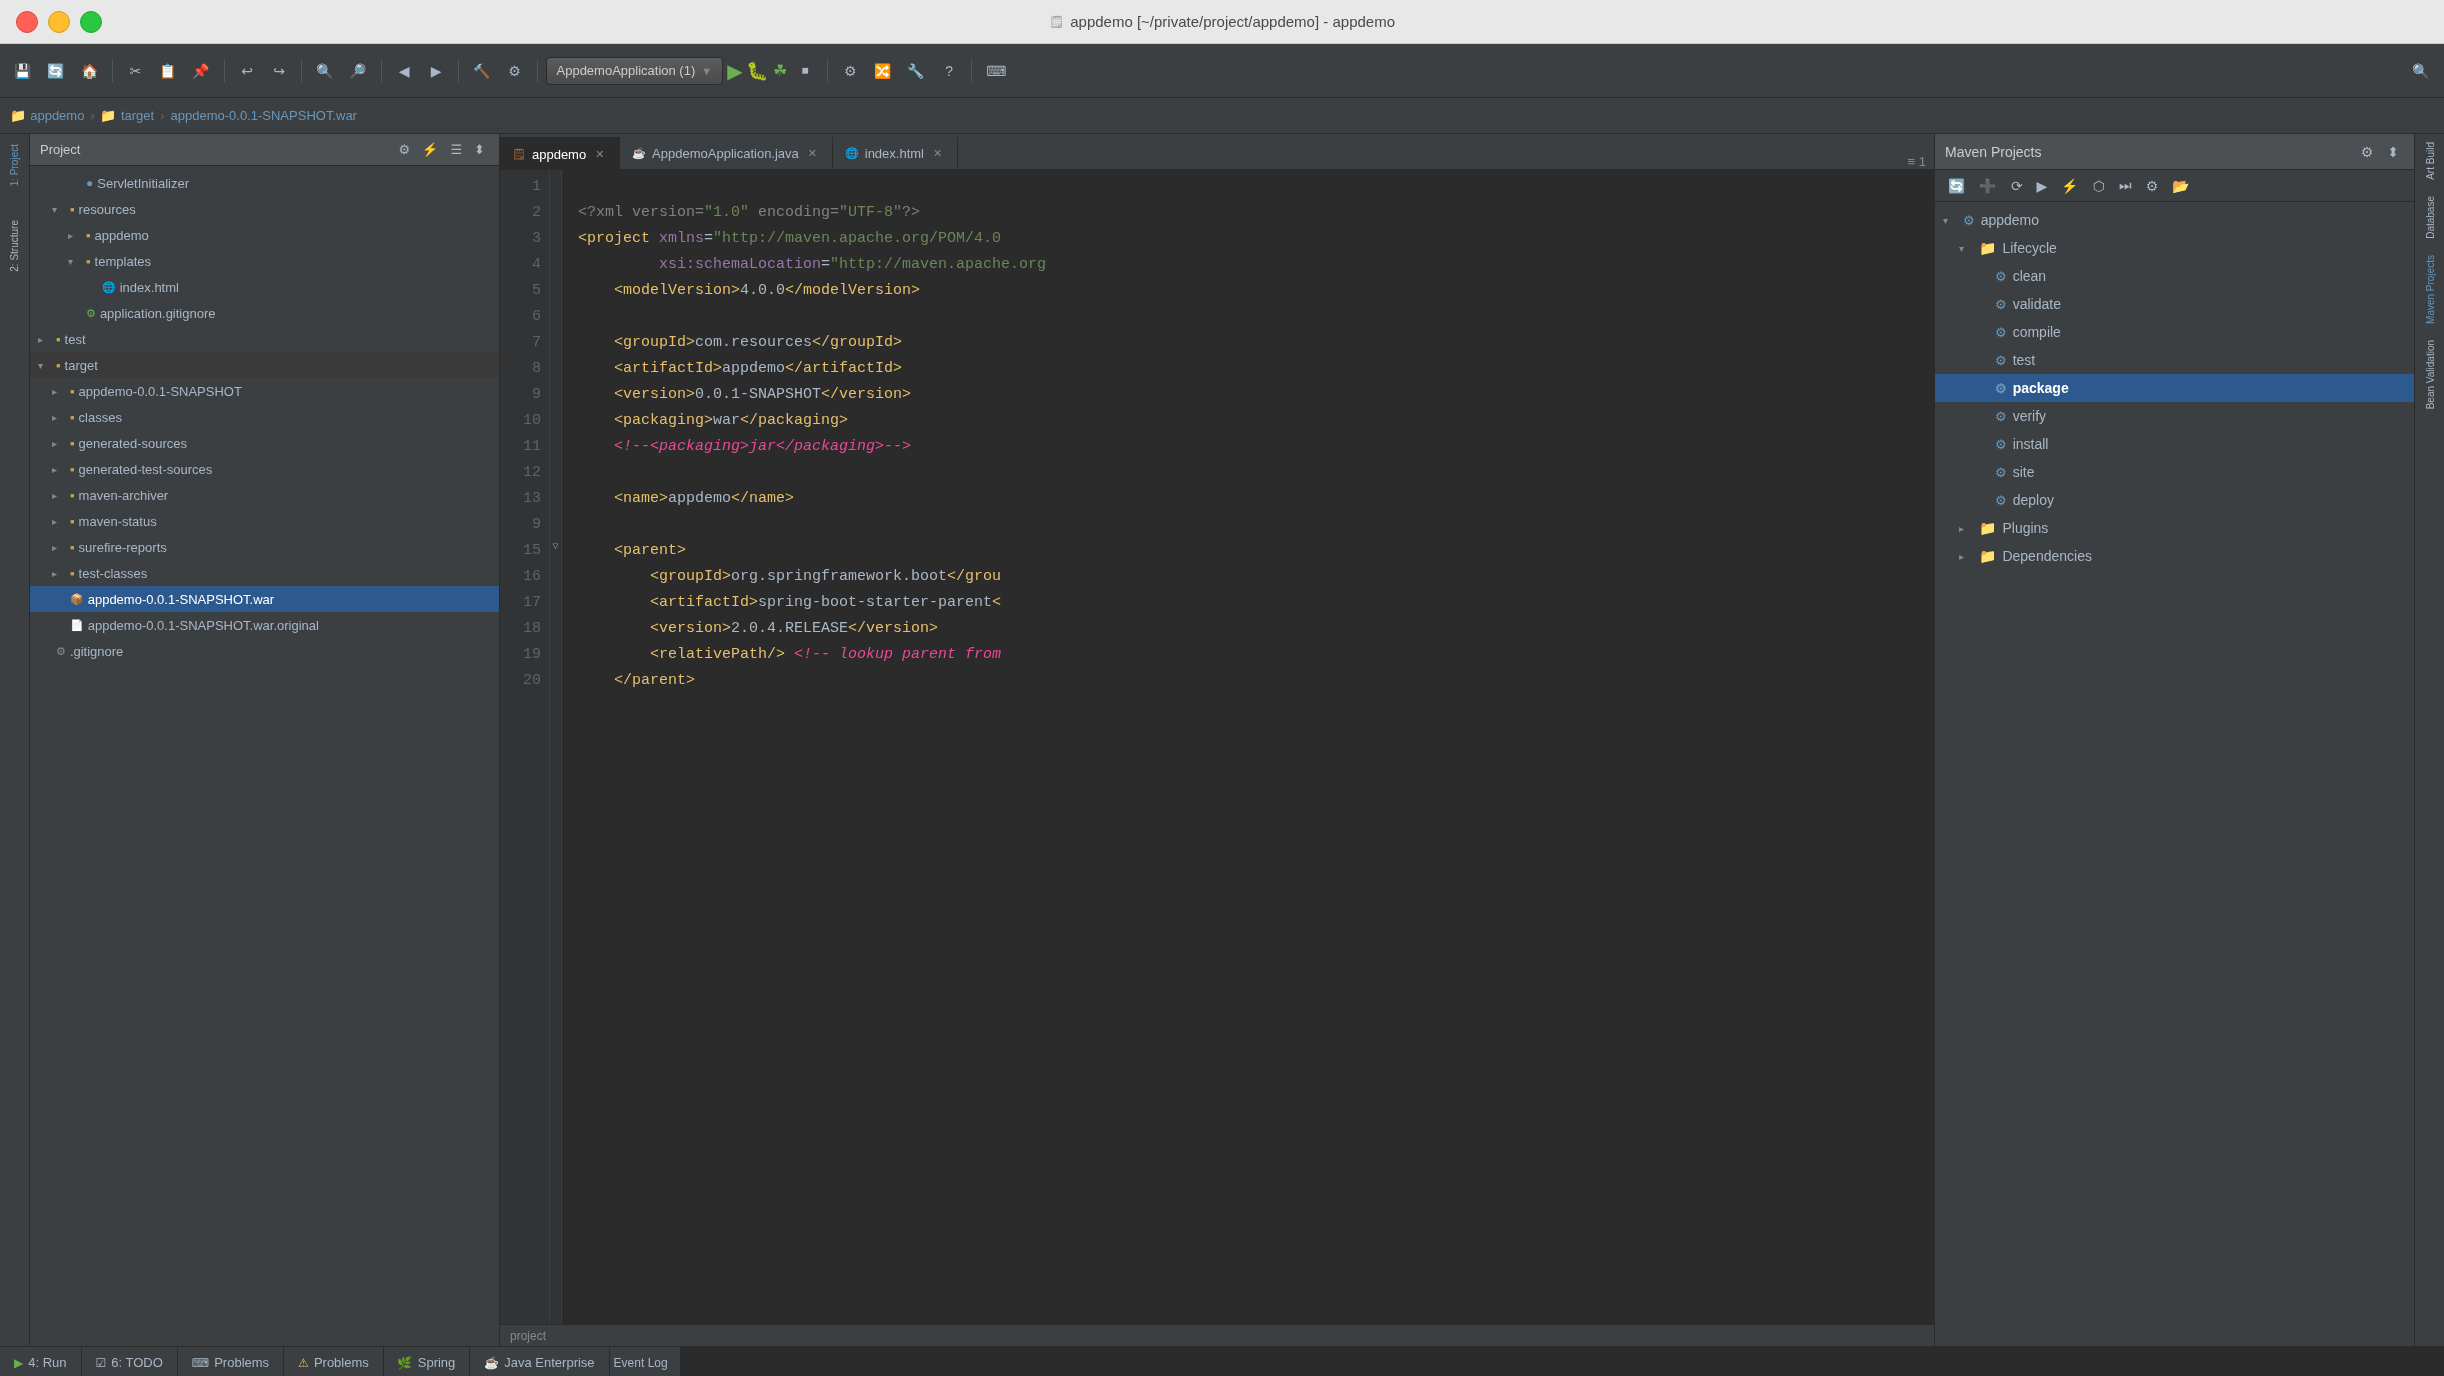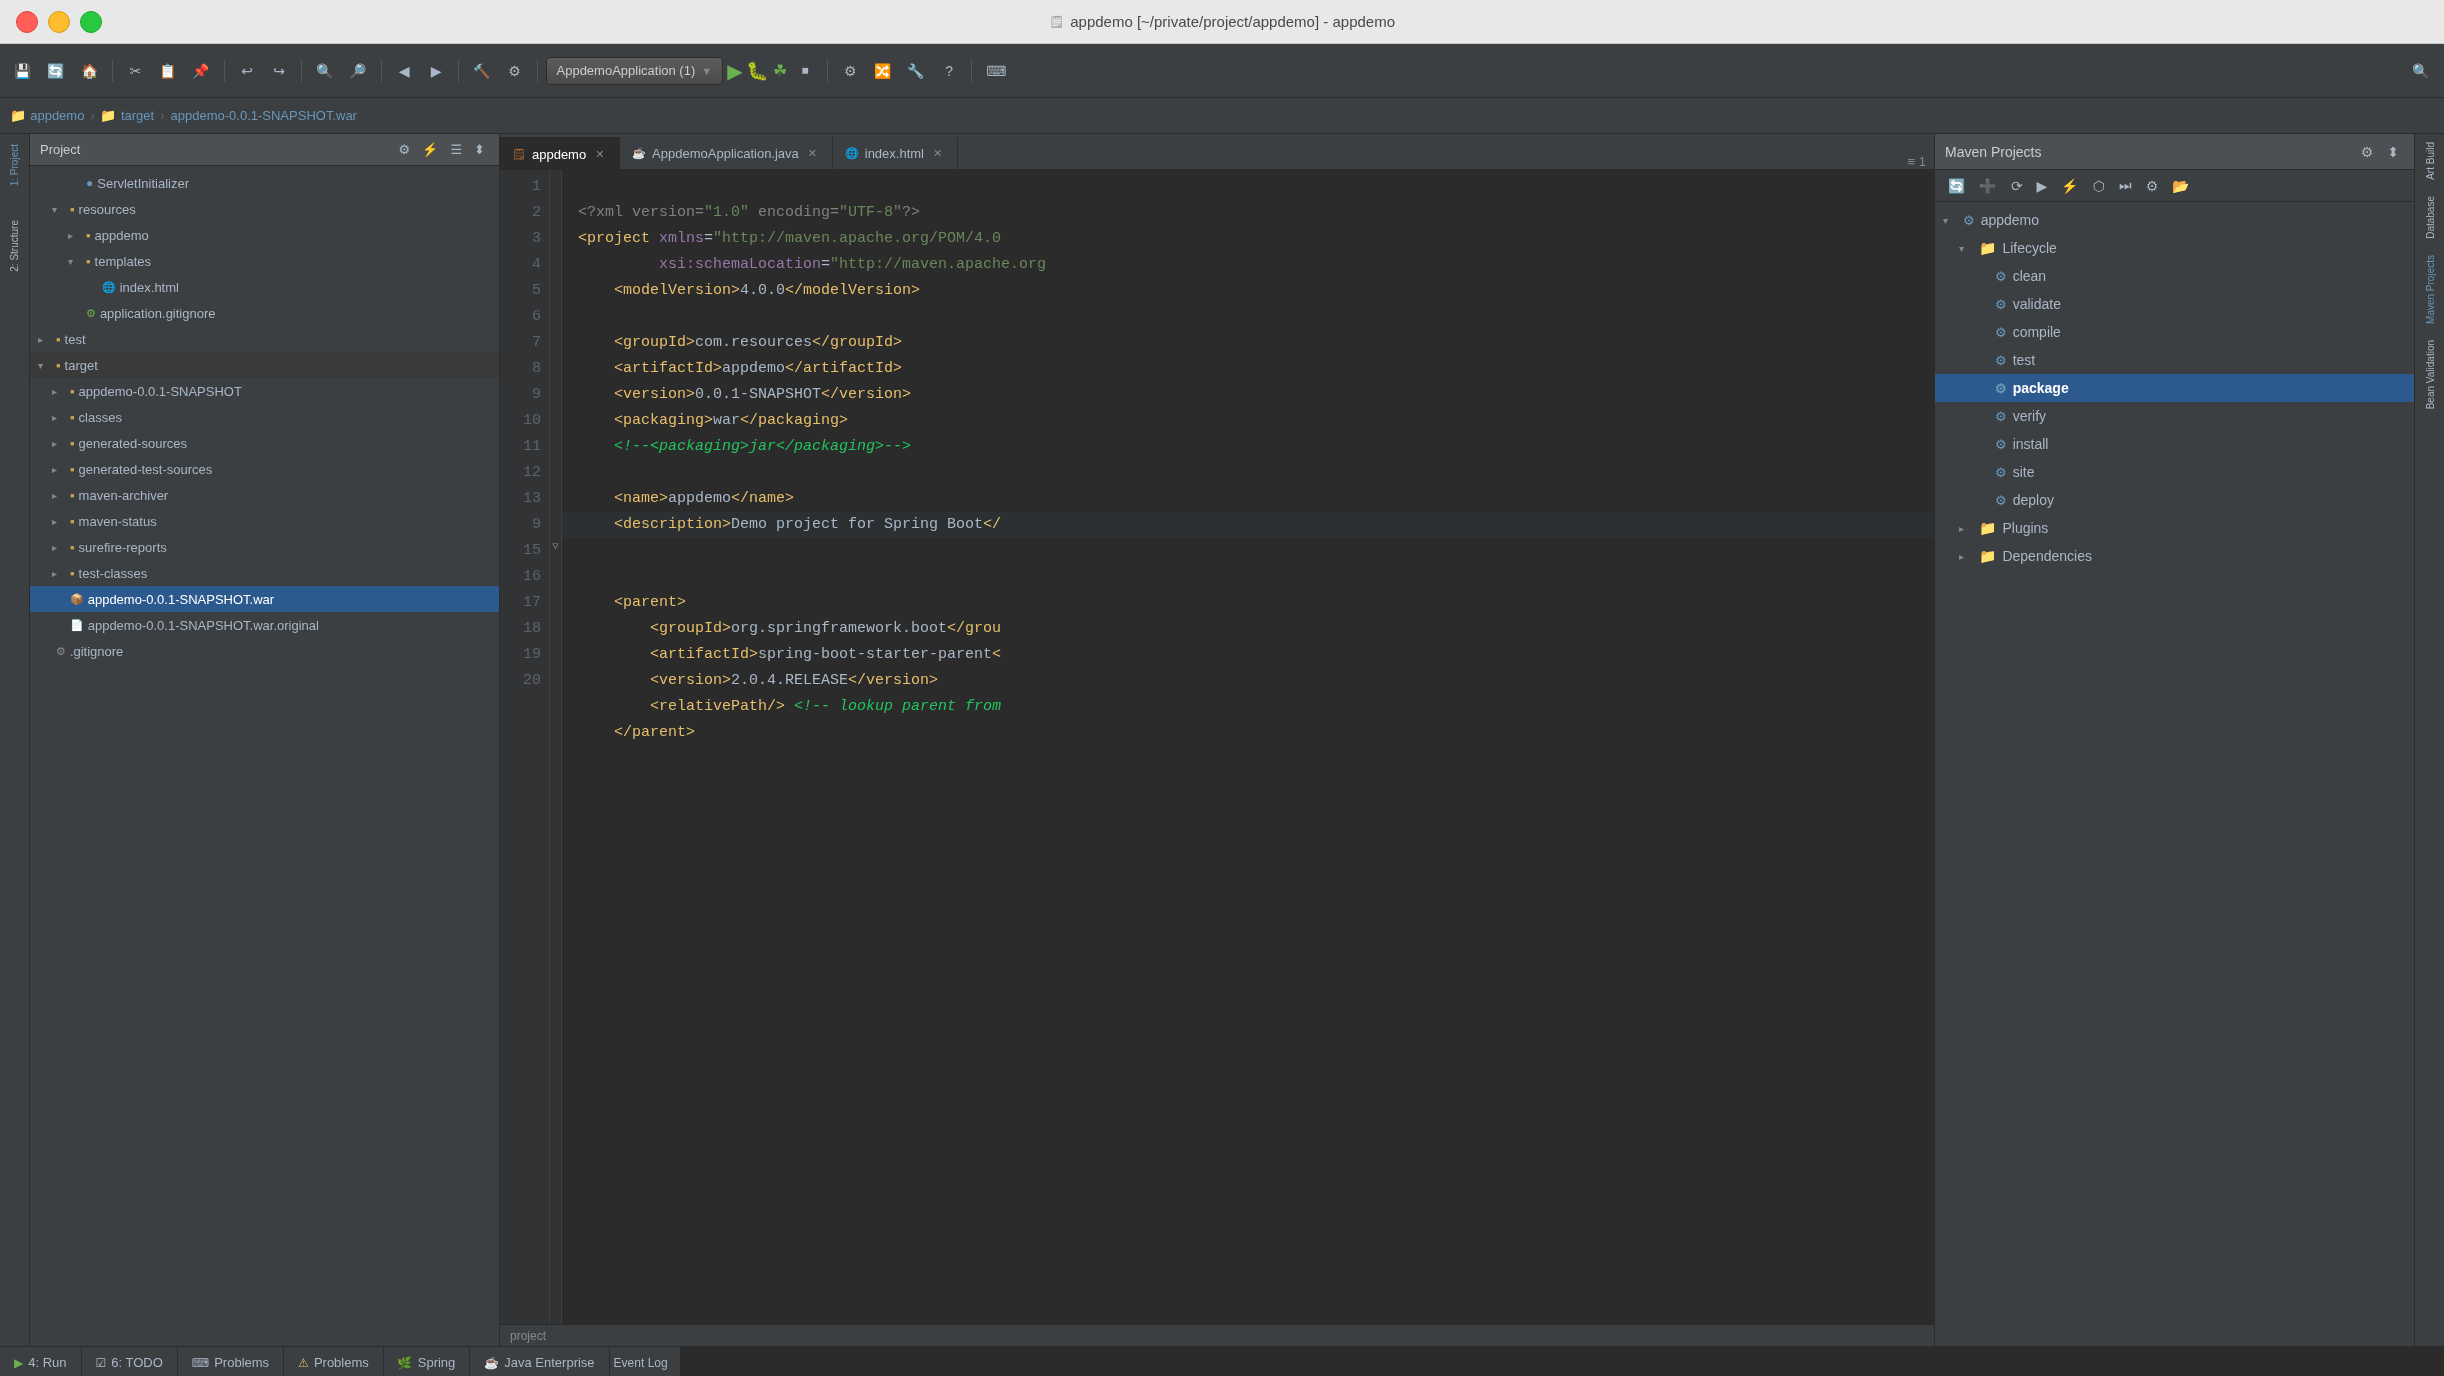--- a/index.html
+++ b/index.html
@@ -223,21 +223,21 @@
       color: #a9b7c6;
       white-space: pre;
     }
 
     
     .xml-decl { color: #808080; }
     .xml-tag { color: #e8bf6a; }
     .xml-attr { color: #9876aa; }
     .xml-attr-val { color: #6a8759; }
     .xml-text { color: #a9b7c6; }
-    .xml-comment { color: #22c55e; font-style: italic; }
+    .xml-comment { color: #ec4899; font-style: italic; }
 
     
     .editor-status {
       height: 22px;
       background: #3c3f41;
       display: flex;
       align-items: center;
       padding: 0 10px;
       font-size: 12px;
       color: #888;
@@ -641,21 +641,20 @@
          <span class="xml-attr">xsi:schemaLocation</span>=<span class="xml-attr-val">"http://maven.apache.org</span>
     <span class="xml-tag">&lt;modelVersion&gt;</span><span class="xml-text">4.0.0</span><span class="xml-tag">&lt;/modelVersion&gt;</span>
 
     <span class="xml-tag">&lt;groupId&gt;</span><span class="xml-text">com.resources</span><span class="xml-tag">&lt;/groupId&gt;</span>
     <span class="xml-tag">&lt;artifactId&gt;</span><span class="xml-text">appdemo</span><span class="xml-tag">&lt;/artifactId&gt;</span>
     <span class="xml-tag">&lt;version&gt;</span><span class="xml-text">0.0.1-SNAPSHOT</span><span class="xml-tag">&lt;/version&gt;</span>
     <span class="xml-tag">&lt;packaging&gt;</span><span class="xml-text">war</span><span class="xml-tag">&lt;/packaging&gt;</span>
     <span class="xml-comment">&lt;!--&lt;packaging&gt;jar&lt;/packaging&gt;--&gt;</span>
 
     <span class="xml-tag">&lt;name&gt;</span><span class="xml-text">appdemo</span><span class="xml-tag">&lt;/name&gt;</span>
-<span style="background:#2d3033; display:block; margin: 0 -16px; padding: 0 16px;">    <span class="xml-tag">&lt;description&gt;</span><span class="xml-text">Demo project for Spring Boot</span><span class="xml-tag">&lt;/</span></span>
 
     <span class="xml-tag">&lt;parent&gt;</span>
         <span class="xml-tag">&lt;groupId&gt;</span><span class="xml-text">org.springframework.boot</span><span class="xml-tag">&lt;/grou</span>
         <span class="xml-tag">&lt;artifactId&gt;</span><span class="xml-text">spring-boot-starter-parent</span><span class="xml-tag">&lt;</span>
         <span class="xml-tag">&lt;version&gt;</span><span class="xml-text">2.0.4.RELEASE</span><span class="xml-tag">&lt;/version&gt;</span>
         <span class="xml-tag">&lt;relativePath/&gt;</span> <span class="xml-comment">&lt;!-- lookup parent from</span>
     <span class="xml-tag">&lt;/parent&gt;</span>
       </div>
     </div>
 

